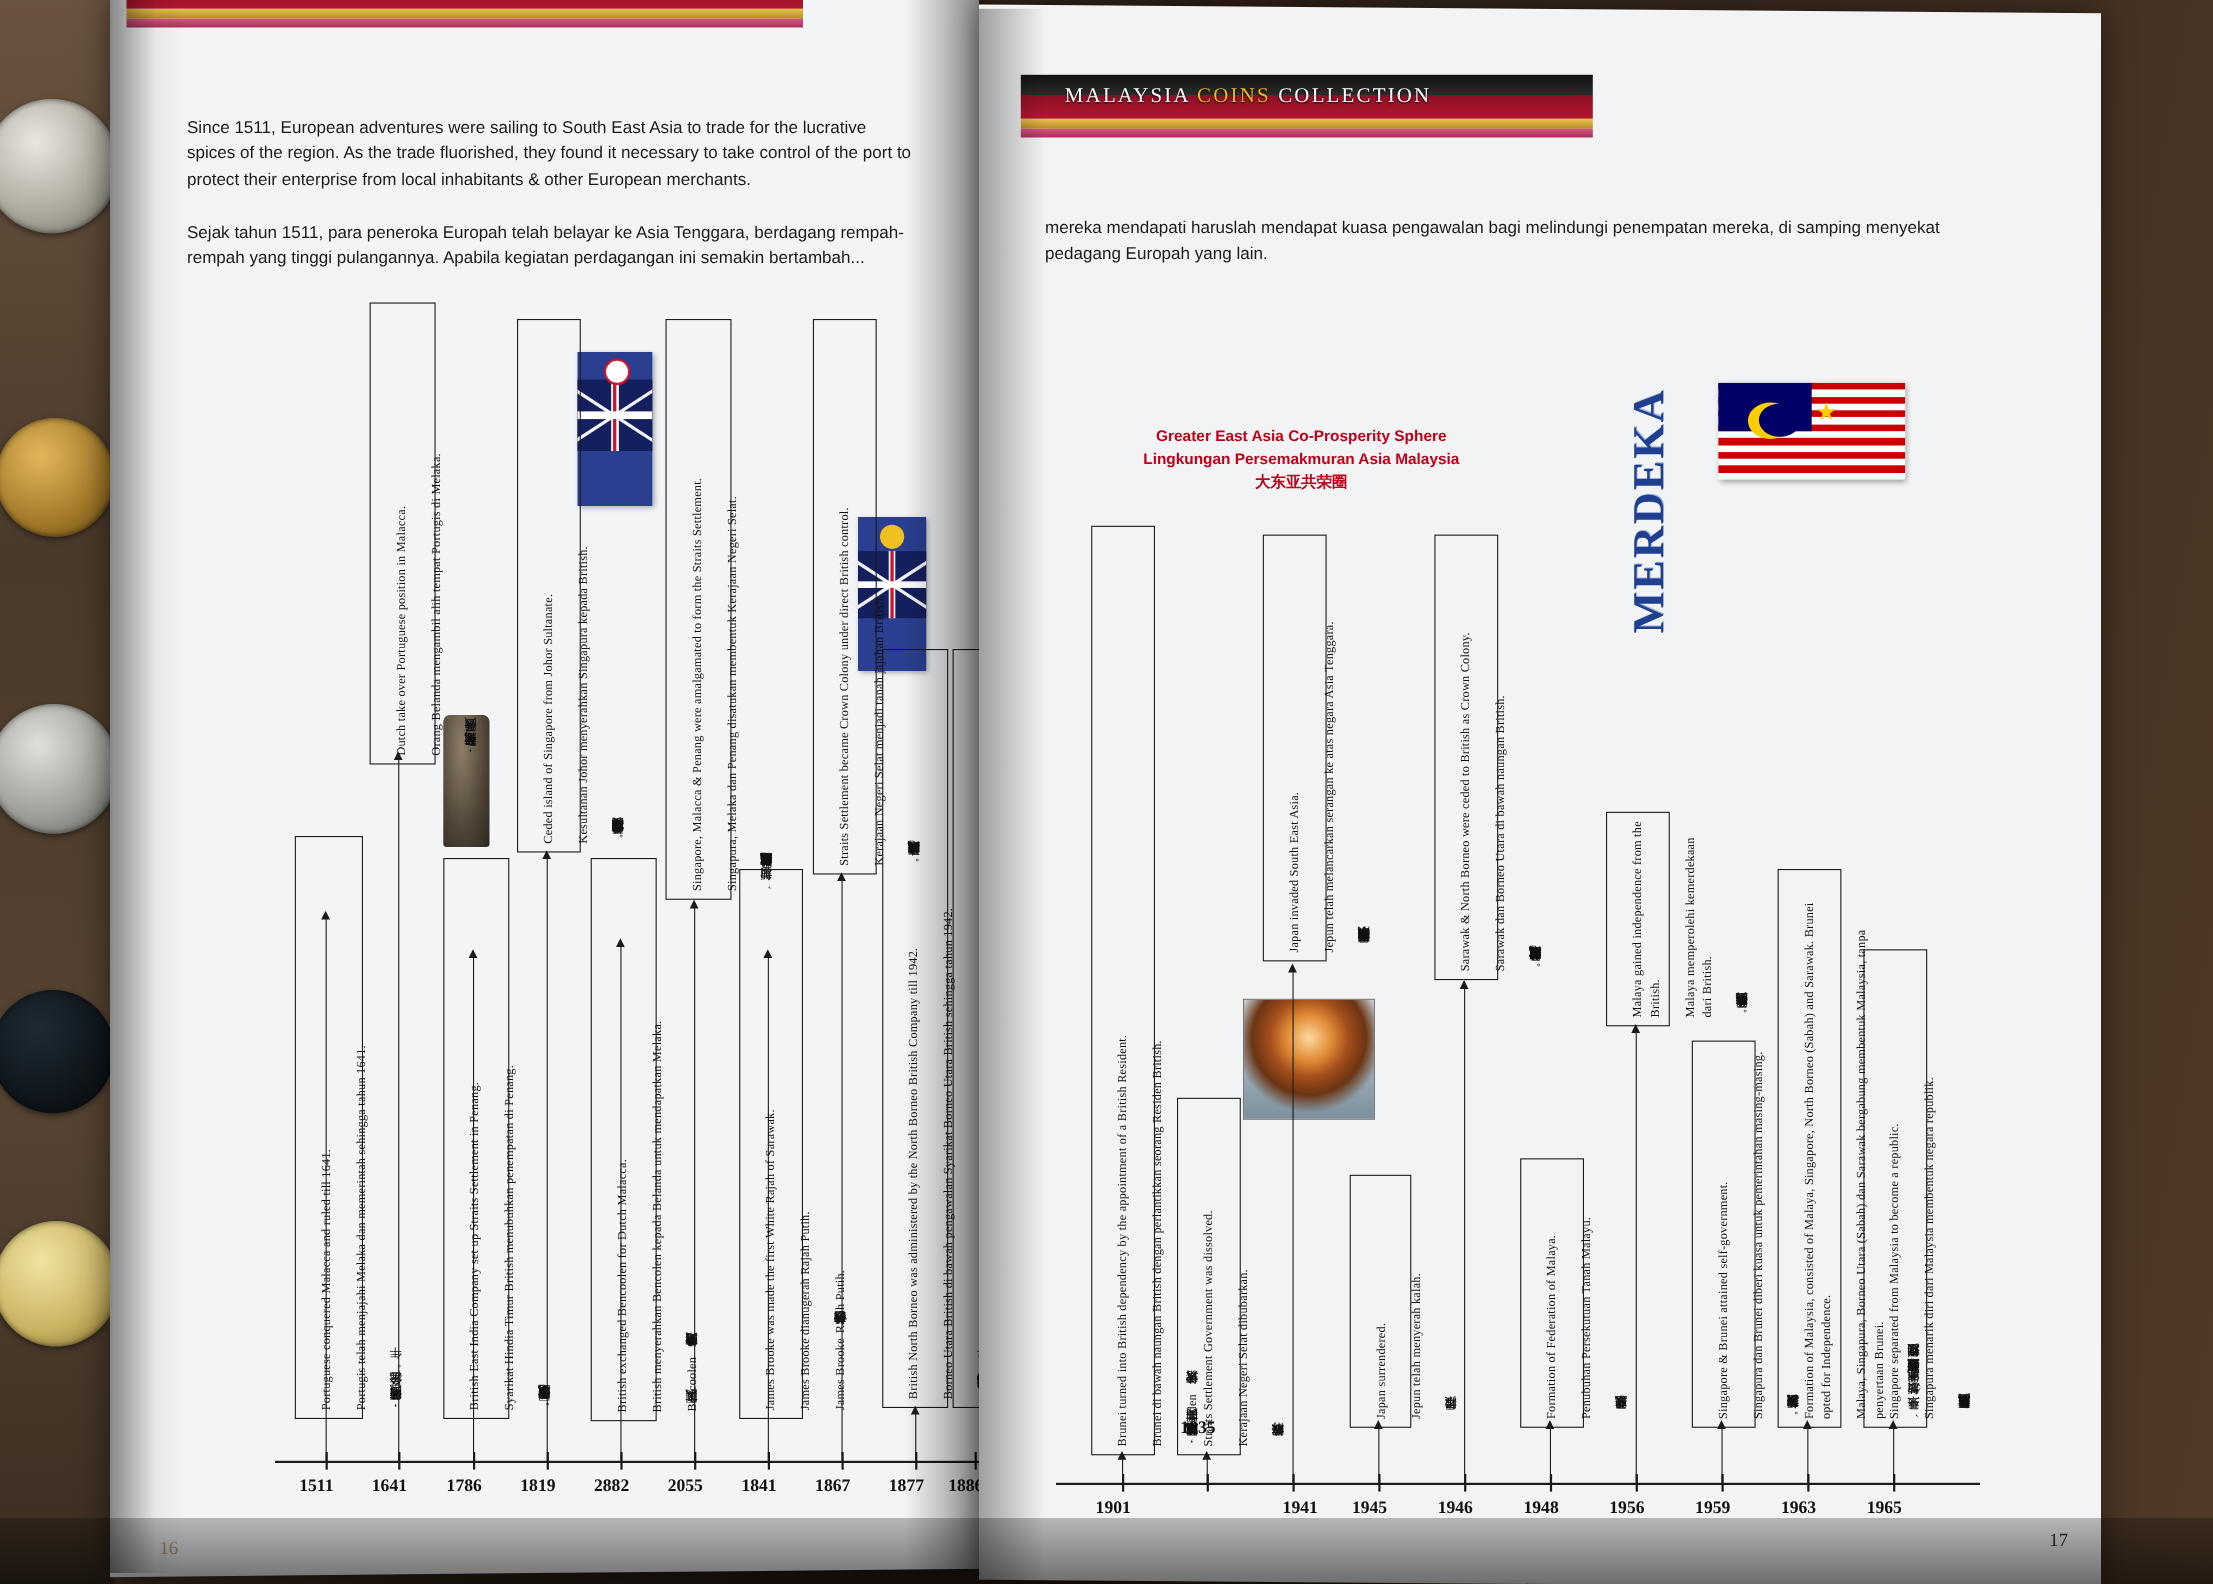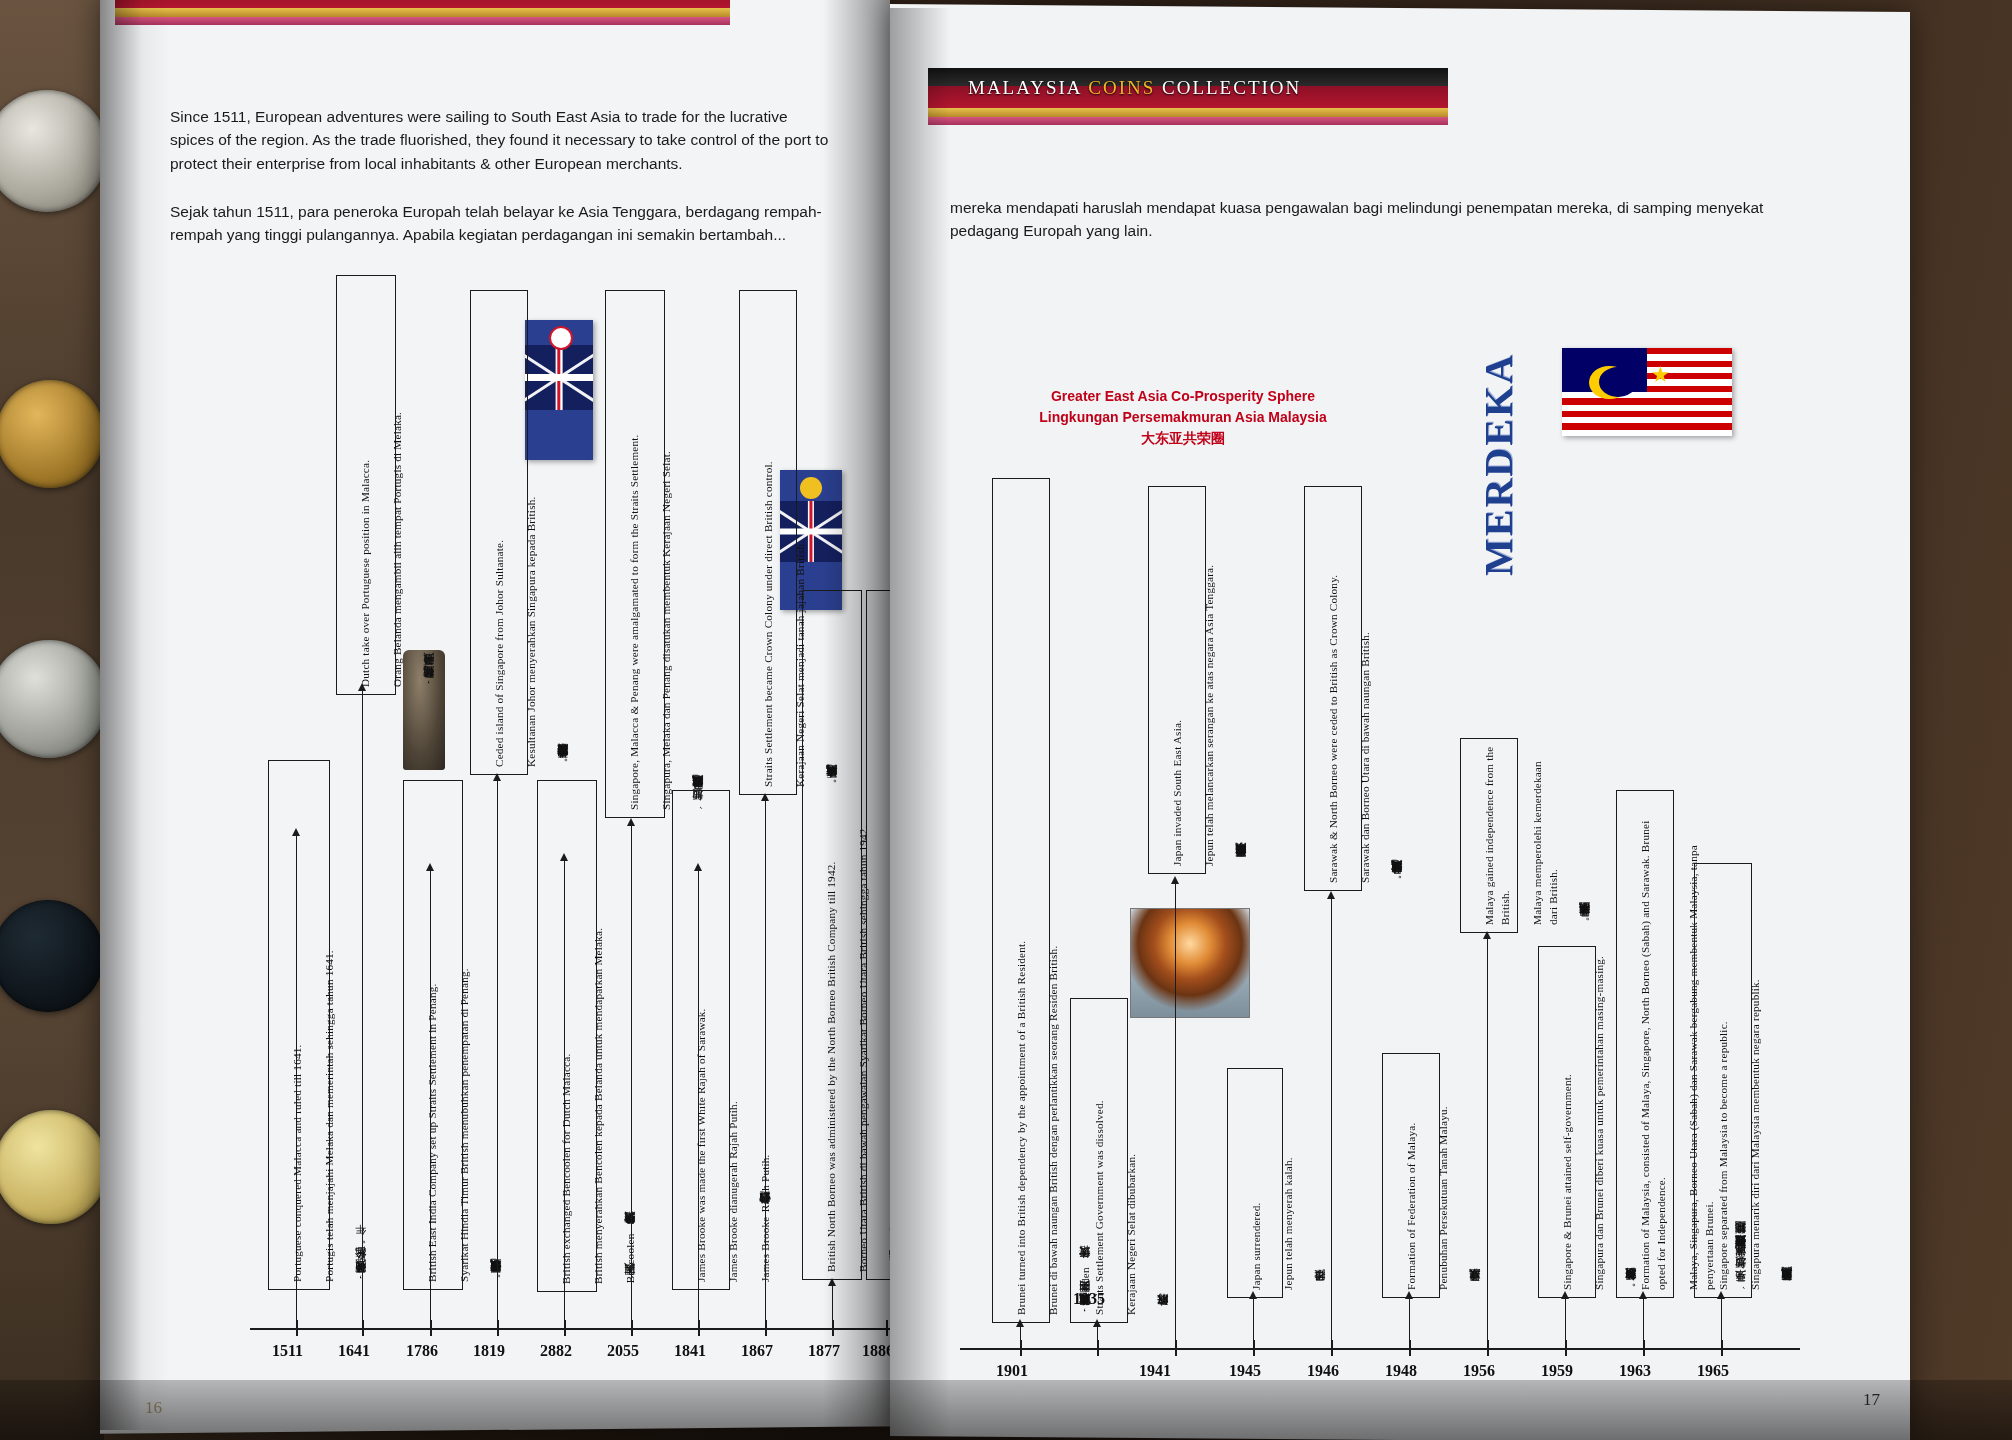--- a/index.html
+++ b/index.html
@@ -361,21 +361,21 @@
 
       <div class="photo-blast" style="left:240px;top:900px;"></div>
 
       <div class="axis" style="left:70px;top:1340px;width:840px;"></div>
 
       <div class="tick" style="left:130px;top:1332px;height:16px;"></div>
       <div class="yearlbl" style="left:106px;top:1354px;">1901</div>
       <div class="tick" style="left:207px;top:1332px;height:16px;"></div>
       <div class="yearlbl" style="left:183px;top:1282px;">1935</div>
       <div class="tick" style="left:285px;top:1332px;height:16px;"></div>
-      <div class="yearlbl" style="left:249px;top:1354px;">1941</div>
+      <div class="yearlbl" style="left:276px;top:1354px;">1941</div>
       <div class="tick" style="left:363px;top:1332px;height:16px;"></div>
       <div class="yearlbl" style="left:339px;top:1354px;">1945</div>
       <div class="tick" style="left:441px;top:1332px;height:16px;"></div>
       <div class="yearlbl" style="left:417px;top:1354px;">1946</div>
       <div class="tick" style="left:519px;top:1332px;height:16px;"></div>
       <div class="yearlbl" style="left:495px;top:1354px;">1948</div>
       <div class="tick" style="left:597px;top:1332px;height:16px;"></div>
       <div class="yearlbl" style="left:573px;top:1354px;">1956</div>
       <div class="tick" style="left:675px;top:1332px;height:16px;"></div>
       <div class="yearlbl" style="left:651px;top:1354px;">1959</div>

